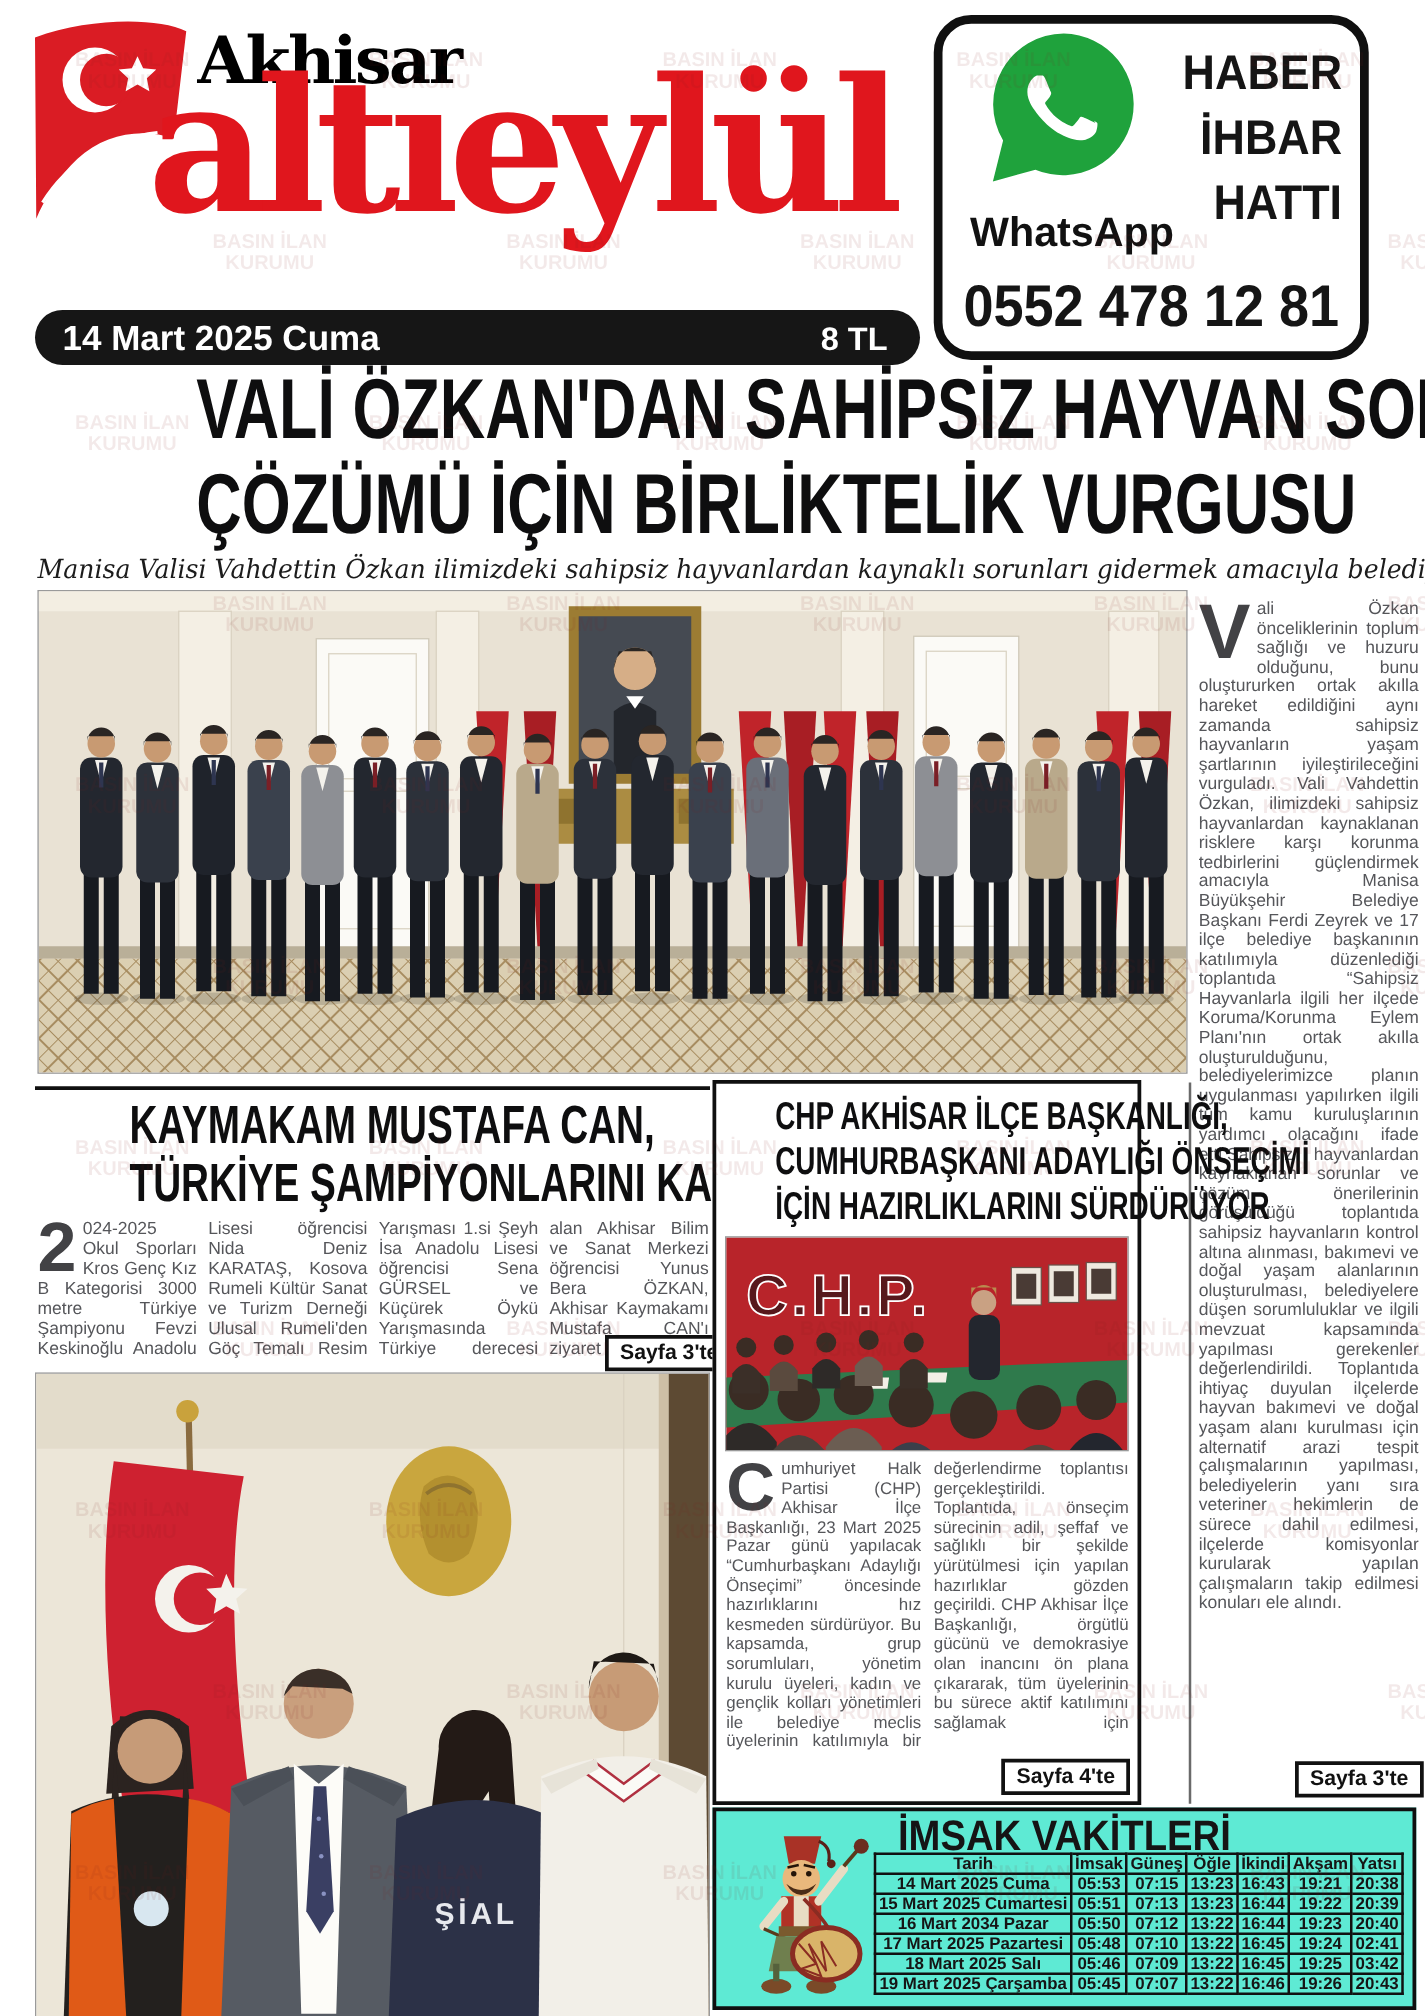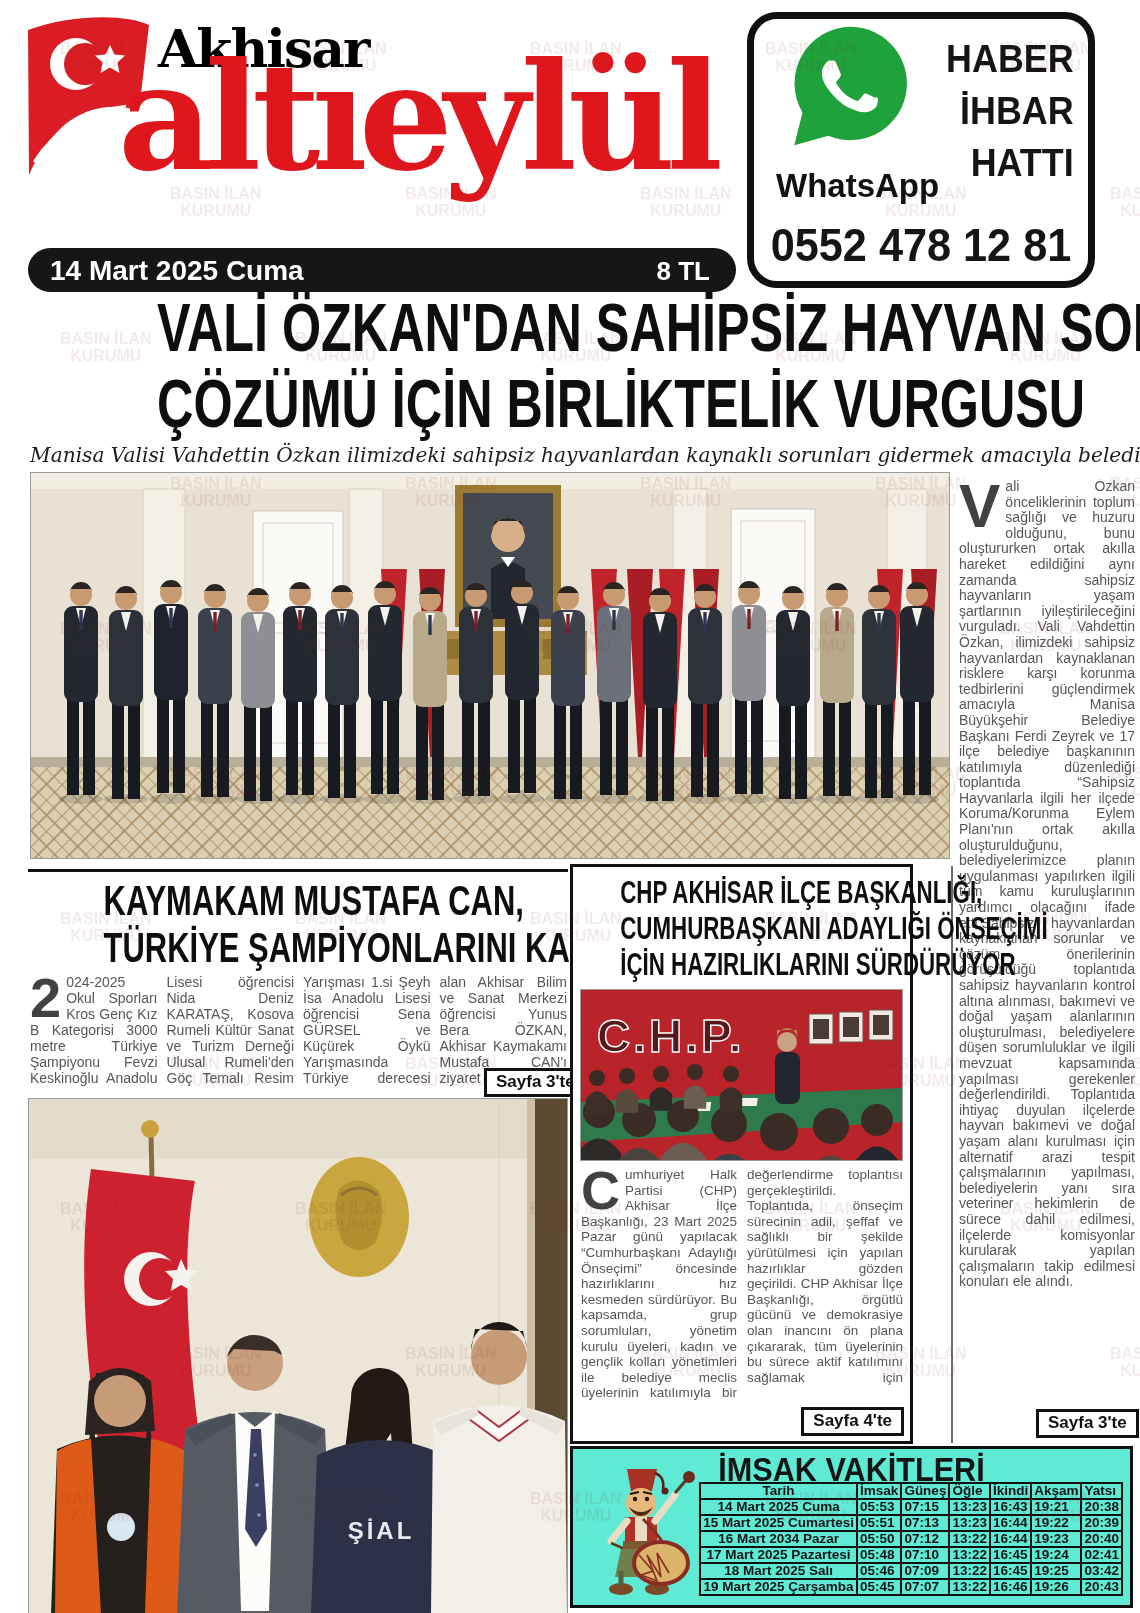--- a/index.html
+++ b/index.html
@@ -59,21 +59,21 @@
   
   .badge{border:3px solid #111;background:#fff;font-weight:bold;font-size:17px;color:#111;
          padding:1px 9px 2px;display:inline-block;white-space:nowrap;}
   
   .imsak-box{left:570px;top:1446px;width:557px;height:156px;border:3px solid #101010;background:#5eead4;}
   .imsak-title{left:0;top:1px;width:100%;text-align:center;font-weight:bold;font-size:34px;color:#151515;
                transform:scaleX(.9);transform-origin:center top;white-space:nowrap;}
   .drummer{left:4px;top:14px;width:120px;height:136px;}
   table.prayer{position:absolute;left:126px;top:33px;width:424px;border-collapse:collapse;}
   table.prayer th,table.prayer td{border:2px solid #111;font-size:13.5px;line-height:14px;
-        padding:0 2px;text-align:left;color:#151515;white-space:nowrap;}
+        padding:0 2px;text-align:center;color:#151515;white-space:nowrap;}
   table.prayer th{font-weight:bold;}
   table.prayer .c-date{text-align:center;font-weight:bold;width:160px;}
   table.prayer td{font-weight:bold;}
   
   .wm{position:absolute;color:#7f1d1d;opacity:.09;font-weight:bold;font-size:16px;line-height:17px;
       text-align:center;white-space:pre;pointer-events:none;z-index:40;}
 </style>
 </head>
 <body>
 

